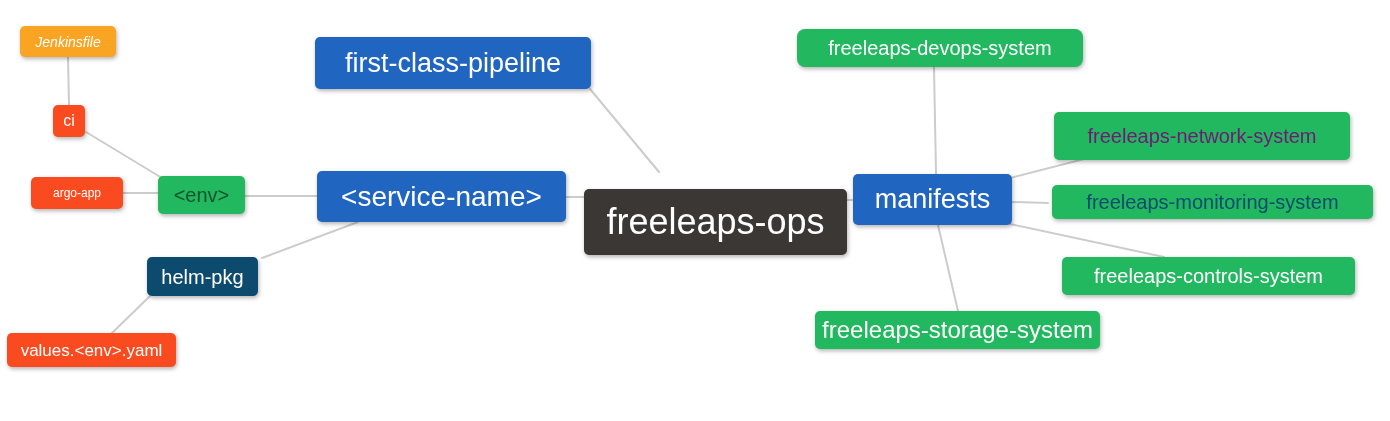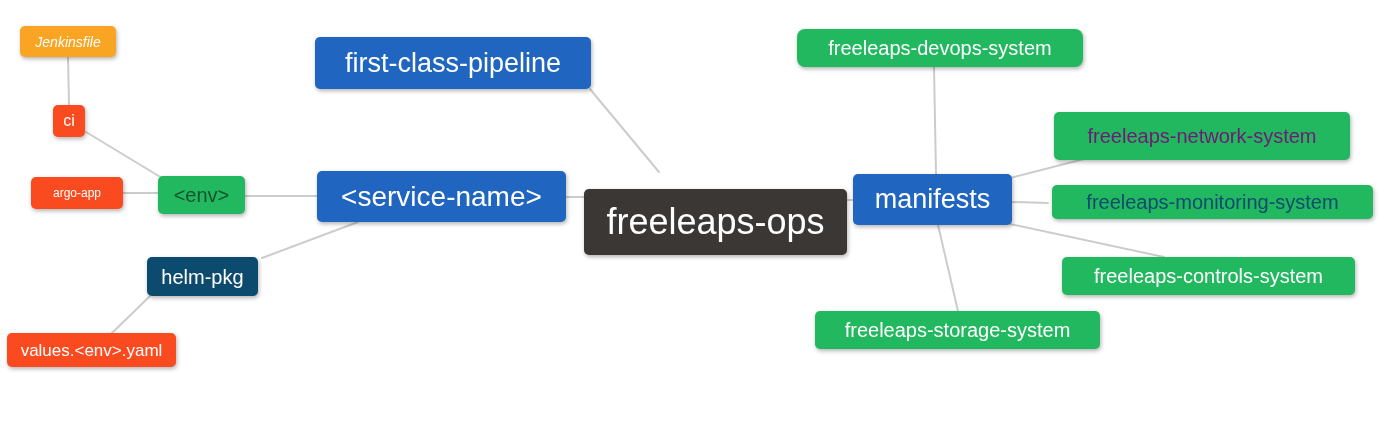--- a/index.html
+++ b/index.html
@@ -63,15 +63,15 @@
       <div class="node" style="left: 147px; top: 257px; width: 111px; height: 39px; font-size: 20px; background: #0c4a6e; color: rgb(255, 255, 255);">helm-pkg</div>
       <div class="node" style="left: 7px; top: 333px; width: 169px; height: 34px; font-size: 17px; background: rgb(250, 74, 31); color: rgb(255, 255, 255);">values.&lt;env&gt;.yaml</div>
       <div class="node" style="left: 315px; top: 37px; width: 276px; height: 52px; font-size: 27px; background: rgb(32, 101, 192); color: rgb(255, 255, 255);">first-class-pipeline</div>
       <div class="node" style="left: 317px; top: 171px; width: 249px; height: 51px; font-size: 28px; background: rgb(32, 101, 192); color: rgb(255, 255, 255);">&lt;service-name&gt;</div>
       <div class="node" style="left: 584px; top: 172px; width: 263px; height: 66px; font-size: 36px; background: rgb(59, 55, 52); color: rgb(255, 255, 255); margin-top: 17px;">freeleaps-ops</div>
       <div class="node" style="left: 853px; top: 174px; width: 159px; height: 51px; font-size: 27px; background: rgb(32, 101, 192); color: rgb(255, 255, 255);">manifests</div>
       <div class="node" style="left: 797px; top: 29px; width: 286px; height: 38px; font-size: 20px; background: rgb(34, 184, 95); color: rgb(255, 255, 255); border-radius: 8px;">freeleaps-devops-system</div>
       <div class="node" style="left: 1054px; top: 112px; width: 296px; height: 48px; font-size: 20px; background: rgb(34, 184, 95); color: #701a75;">freeleaps-network-system</div>
       <div class="node" style="left: 1052px; top: 185px; width: 321px; height: 34px; font-size: 20px; background: rgb(34, 184, 95); color: #0c4a6e;">freeleaps-monitoring-system</div>
       <div class="node" style="left: 1062px; top: 257px; width: 293px; height: 38px; font-size: 20px; background: rgb(34, 184, 95); color: rgb(255, 255, 255);">freeleaps-controls-system</div>
-      <div class="node" style="left: 815px; top: 311px; width: 285px; height: 38px; font-size: 20px; background: rgb(34, 184, 95); color: rgb(255, 255, 255);">freeleaps-storage-system</div>
+      <div class="node" style="left: 815px; top: 311px; width: 285px; height: 38px; font-size: 24px; background: rgb(34, 184, 95); color: rgb(255, 255, 255);">freeleaps-storage-system</div>
     </div>
 </div>
 
 </body></html>

